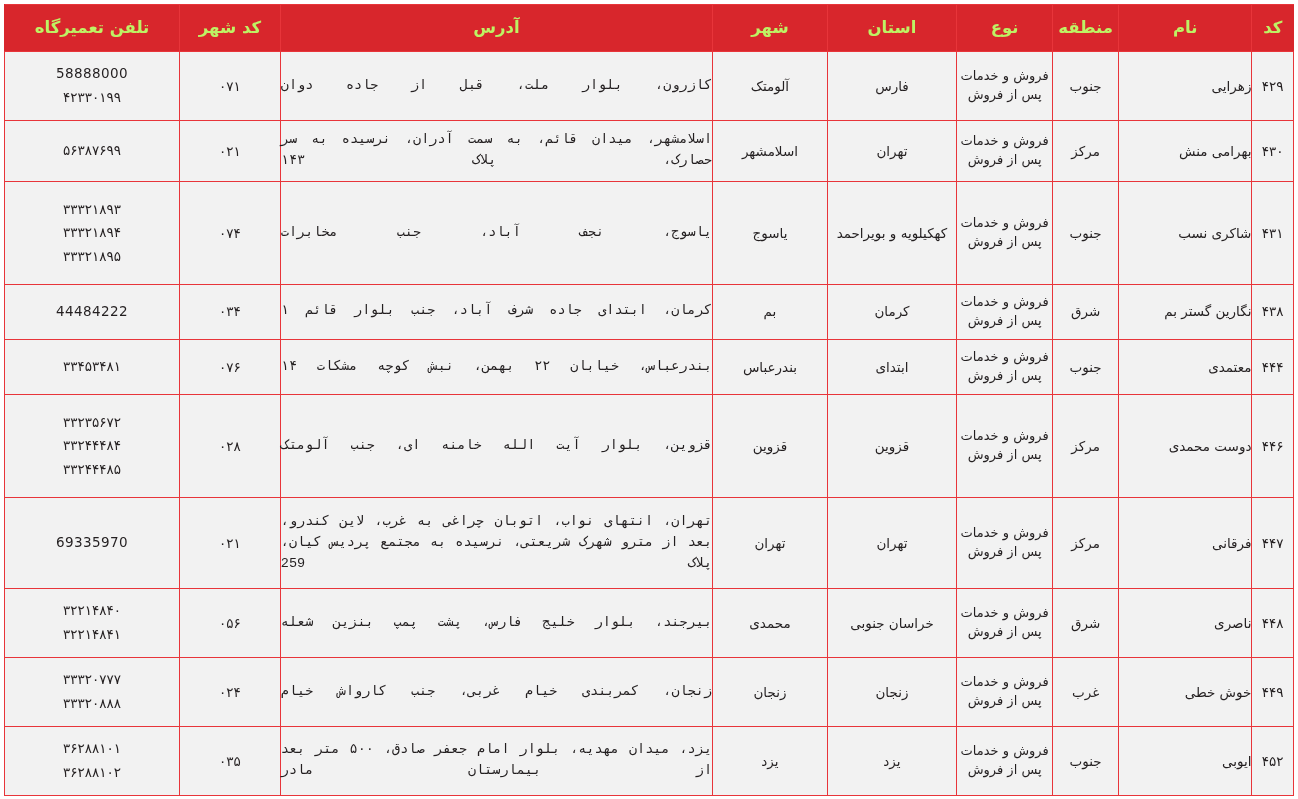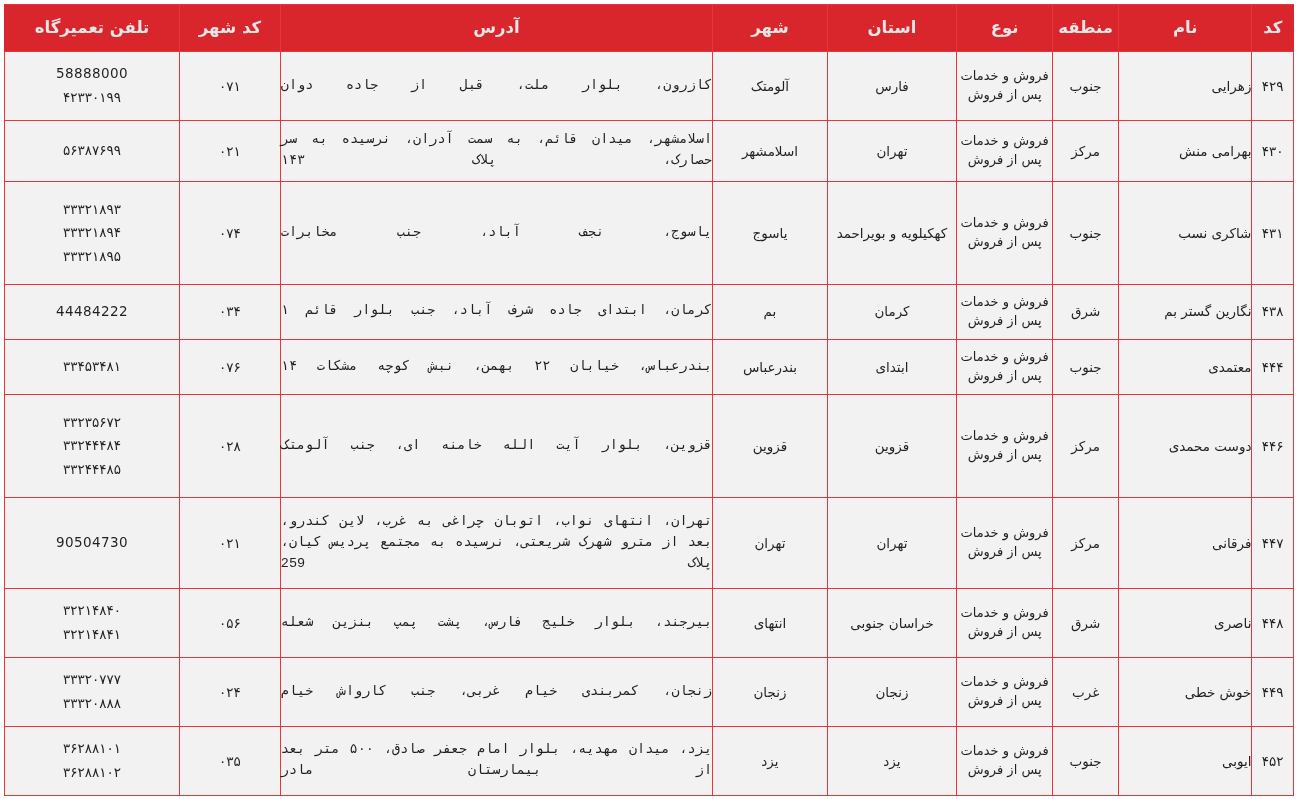--- a/index.html
+++ b/index.html
@@ -29,21 +29,21 @@
     direction: rtl;
   }
   table.grid th,
   table.grid td {
     border: 1px solid #e8353a;
     padding: 0;
     vertical-align: middle;
   }
   thead th {
     background: #d8262c;
-    color: #e5e5e5;
+    color: #bef264;
     font-size: 16.5px;
     font-weight: bold;
     text-align: center;
     height: 46px;
     line-height: 1.2;
     border-color: #d8262c;
     letter-spacing: 0;
   }
   thead tr th:first-child { border-right-color: #d8262c; }
   thead tr th:last-child  { border-left-color: #d8262c; }
@@ -213,30 +213,30 @@
         <tr>
           <td class="c-code">۴۴۷</td>
           <td class="c-name">فرقانی</td>
           <td class="c-region">مرکز</td>
           <td class="c-type">فروش و خدمات پس از فروش</td>
           <td class="c-province">تهران</td>
           <td class="c-city">تهران</td>
           <td class="c-address">تهران، انتهای نواب، اتوبان چراغی به غرب، لاین کندرو، بعد از مترو شهرک شریعتی، نرسیده به مجتمع پردیس کیان، پلاک 259</td>
           <td class="c-citycode">۰۲۱</td>
           <td class="c-phone">
-            <span class="ph">90504730</span>
+            <span class="ph">69335970</span>
           </td>
         </tr>
         <tr>
           <td class="c-code">۴۴۸</td>
           <td class="c-name">ناصری</td>
           <td class="c-region">شرق</td>
           <td class="c-type">فروش و خدمات پس از فروش</td>
           <td class="c-province">خراسان جنوبی</td>
-          <td class="c-city">انتهای</td>
+          <td class="c-city">محمدی</td>
           <td class="c-address">بیرجند، بلوار خلیج فارس، پشت پمپ بنزین شعله</td>
           <td class="c-citycode">۰۵۶</td>
           <td class="c-phone">
             <span class="ph">۳۲۲۱۴۸۴۰</span>
             <span class="ph">۳۲۲۱۴۸۴۱</span>
           </td>
         </tr>
         <tr>
           <td class="c-code">۴۴۹</td>
           <td class="c-name">خوش خطی</td>

